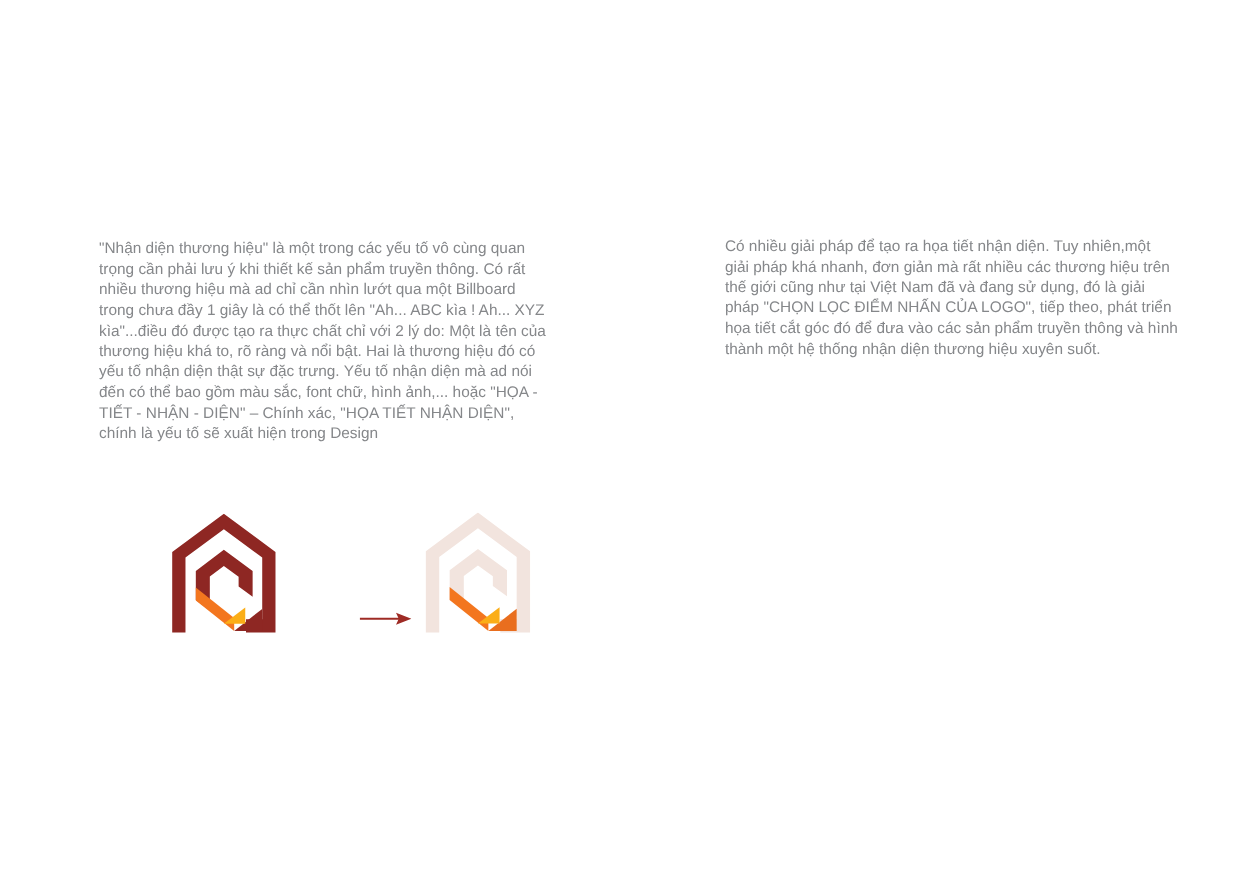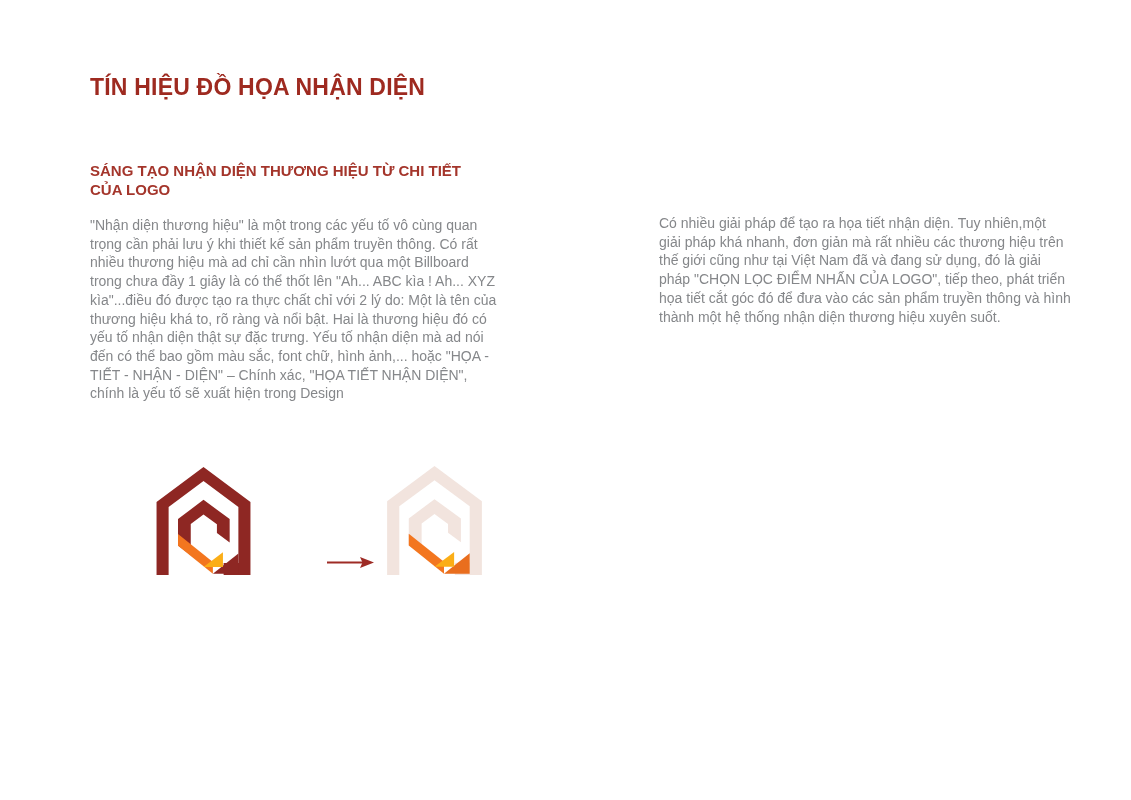--- a/index.html
+++ b/index.html
@@ -74,23 +74,21 @@
   }
   .transform-arrow svg{ display:block; width:100%; height:100%; }
   .transform-arrow .shaft{ stroke:var(--arrow-red); stroke-width:2; }
   .transform-arrow .head{ fill:var(--arrow-red); }
 </style>
 </head>
 <body>
 
 <div class="page">
 
-  <h1 class="page-title">TÍN HIỆU ĐỒ HỌA NHẬN DIỆN</h1>
 
-  <h2 class="section-heading">SÁNG TẠO NHẬN DIỆN THƯƠNG HIỆU TỪ CHI TIẾT CỦA LOGO</h2>
 
   <p class="body-col left">"Nhận diện thương hiệu" là một trong các yếu tố vô cùng quan trọng cần phải lưu ý khi thiết kế sản phẩm truyền thông. Có rất nhiều thương hiệu mà ad chỉ cần nhìn lướt qua một Billboard  trong chưa đầy 1 giây là có thể thốt lên "Ah... ABC kìa ! Ah... XYZ kìa"...điều đó được tạo ra thực chất chỉ với 2 lý do: Một là tên của thương hiệu khá to, rõ ràng và nổi bật. Hai là thương hiệu đó có yếu tố nhận diện thật sự đặc trưng. Yếu tố nhận diện mà ad nói đến có thể bao gồm màu sắc, font chữ, hình ảnh,... hoặc "HỌA - TIẾT - NHẬN - DIỆN" – Chính xác, "HỌA TIẾT NHẬN DIỆN", chính là yếu tố sẽ xuất hiện trong Design</p>
 
   <p class="body-col right">Có nhiều giải pháp để tạo ra họa tiết nhận diện. Tuy nhiên,một giải pháp khá nhanh, đơn giản mà rất nhiều các thương hiệu trên thế giới cũng như tại Việt Nam đã và đang sử dụng, đó là giải pháp "CHỌN LỌC ĐIỂM NHẤN CỦA LOGO", tiếp theo, phát triển họa tiết cắt góc đó để đưa vào các sản phẩm truyền thông và hình thành một hệ thống nhận diện thương hiệu xuyên suốt.</p>
 
   <div class="figure">
 
     <div class="logo logo-original">
       <svg viewBox="0 0 280 325" xmlns="http://www.w3.org/2000/svg">
         <path class="frame" d="M140,0 L280,104 L280,322 L200,322 L200,286 L244,286 L244,119 L140,42 L36,119 L36,322 L0,322 L0,104 Z"></path>

